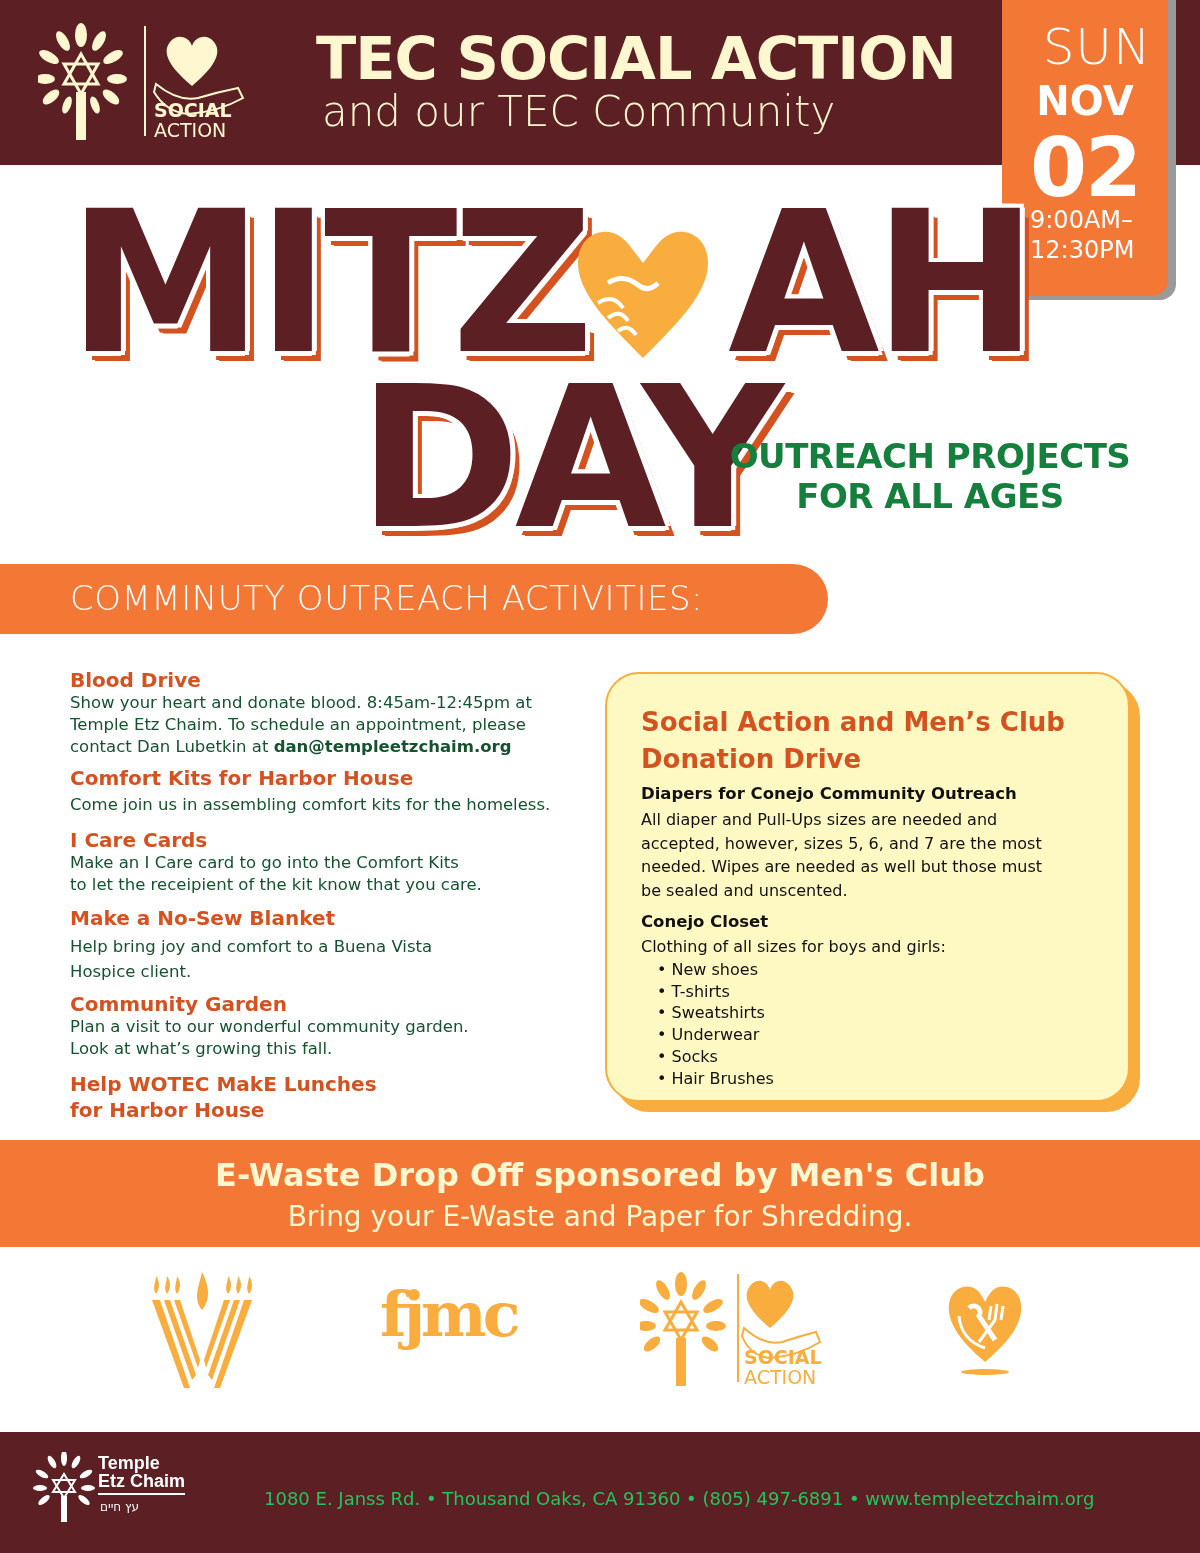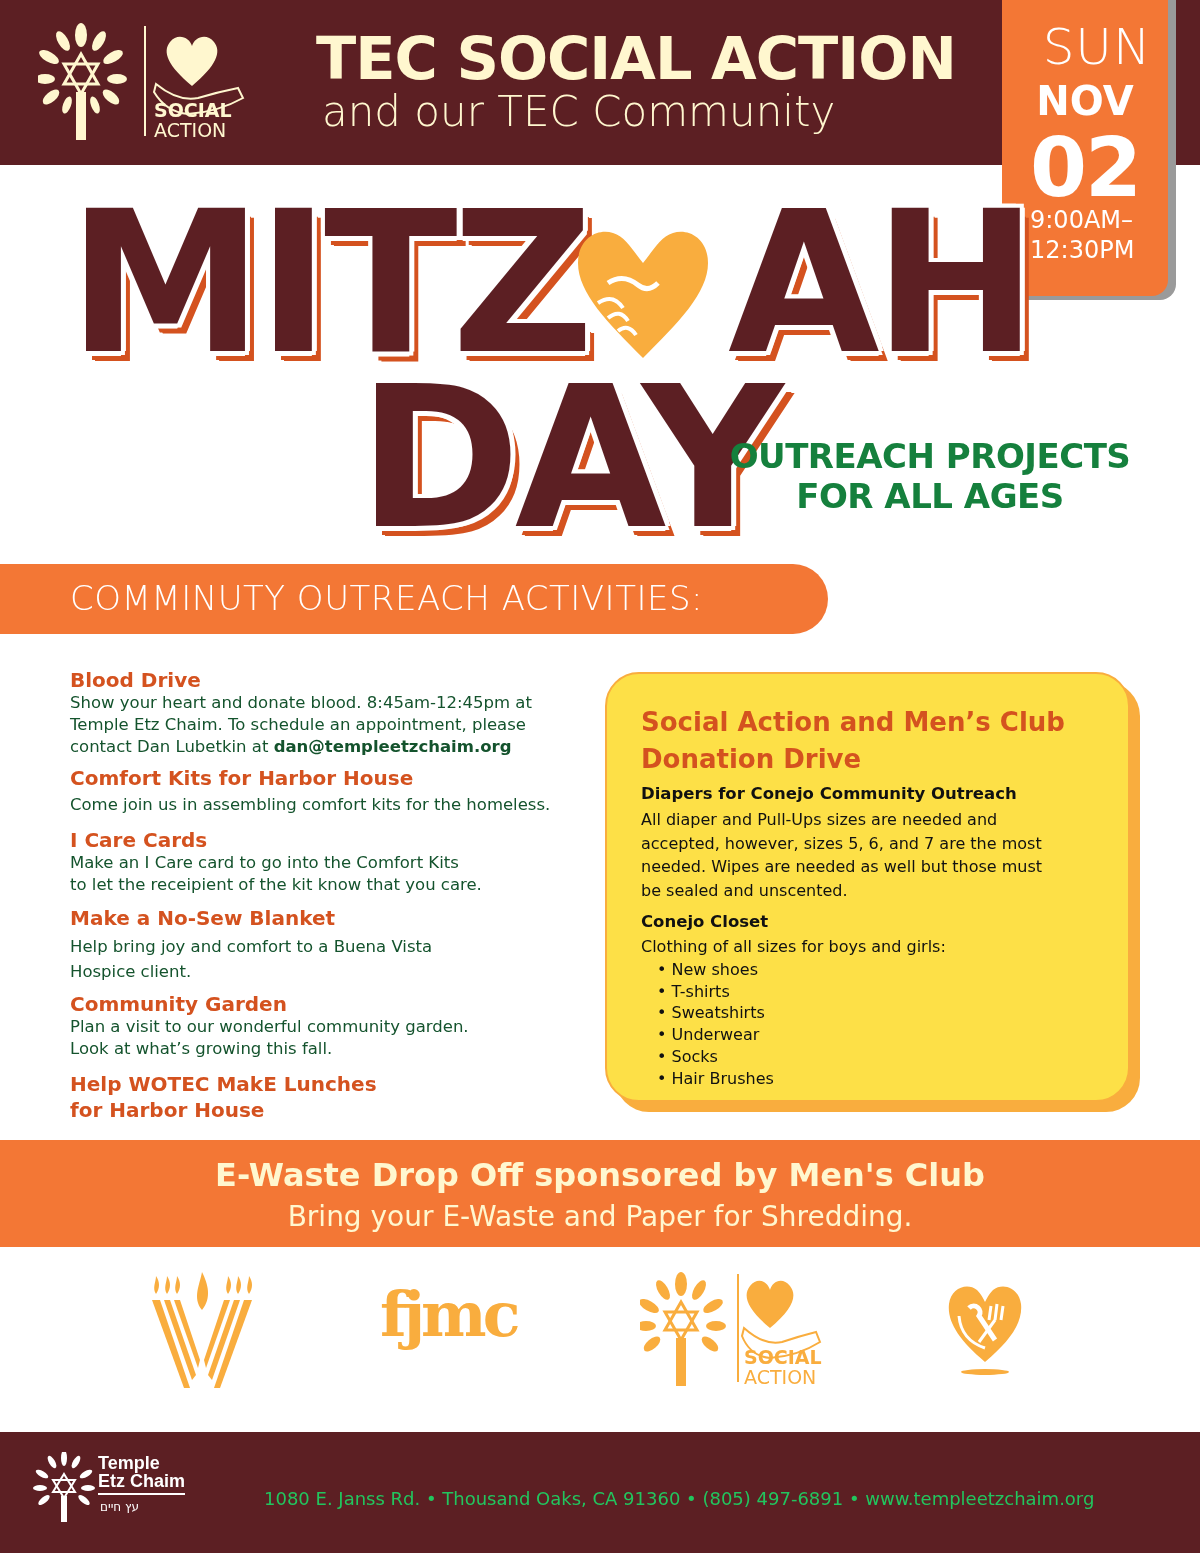--- a/index.html
+++ b/index.html
@@ -30,21 +30,21 @@
   .section-banner { position: absolute; left: 0; top: 564px; width: 828px; height: 70px; background: #f37735; border-radius: 0 36px 36px 0; }
   .section-banner span { position: absolute; left: 70px; top: 14px; color: #fff; font-family: "DejaVu Sans", sans-serif; font-weight: 300; font-size: 34px; letter-spacing: 0.5px; }
 
   .activities { position: absolute; left: 70px; top: 668px; width: 520px; }
   .act-title { color: #d4521f; font-family: "DejaVu Sans", sans-serif; font-weight: 700; font-size: 20px; line-height: 24px; }
   .act-desc { color: #14532d; font-size: 16.5px; line-height: 22px; font-family: "DejaVu Sans", sans-serif; }
   .act-desc b { font-weight: 700; }
   .act { position: absolute; left: 0; }
 
   .donation-shadow { position: absolute; left: 615px; top: 682px; width: 525px; height: 430px; background: #f9ad3e; border-radius: 34px; }
-  .donation { position: absolute; left: 605px; top: 672px; width: 525px; height: 430px; background: #fde047; border: 2px solid #f9ad3e; border-radius: 34px; }
+  .donation { position: absolute; left: 605px; top: 672px; width: 525px; height: 430px; background: #fef9c3; border: 2px solid #f9ad3e; border-radius: 34px; }
   .don-title { position: absolute; left: 34px; top: 30px; width: 480px; color: #d4521f; font-family: "DejaVu Sans", sans-serif; font-weight: 700; font-size: 26px; line-height: 37px; }
   .don-sub { position: absolute; left: 34px; color: #111; font-family: "DejaVu Sans", sans-serif; font-weight: 900; font-size: 16.5px; }
   .don-text { position: absolute; left: 34px; color: #111; font-family: "DejaVu Sans", sans-serif; font-size: 16px; line-height: 23.5px; width: 470px; }
   .don-list { position: absolute; left: 50px; top: 285px; list-style: none; }
   .don-list li { color: #111; font-family: "DejaVu Sans", sans-serif; font-size: 16px; line-height: 21.7px; }
   .don-list li::before { content: "• "; }
 
   .ewaste { position: absolute; left: 0; top: 1140px; width: 1200px; height: 107px; background: #f37735; text-align: center; }
   .ewaste-title { position: absolute; left: 0; top: 16px; width: 100%; color: #fff7cf; font-family: "DejaVu Sans", sans-serif; font-weight: 700; font-size: 32px; }
   .ewaste-sub { position: absolute; left: 0; top: 60px; width: 100%; color: #fff7cf; font-family: "DejaVu Sans", sans-serif; font-size: 28px; }

